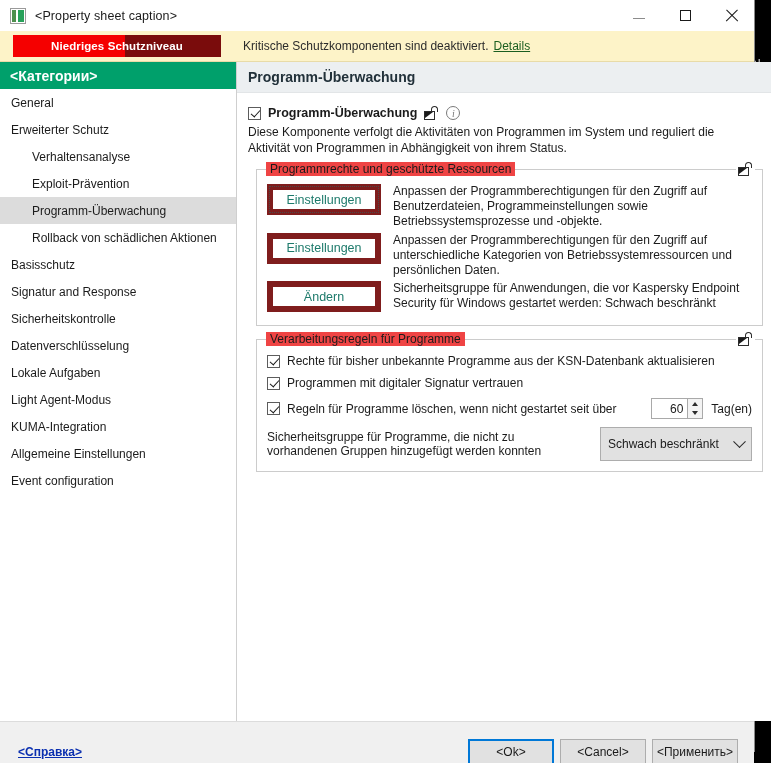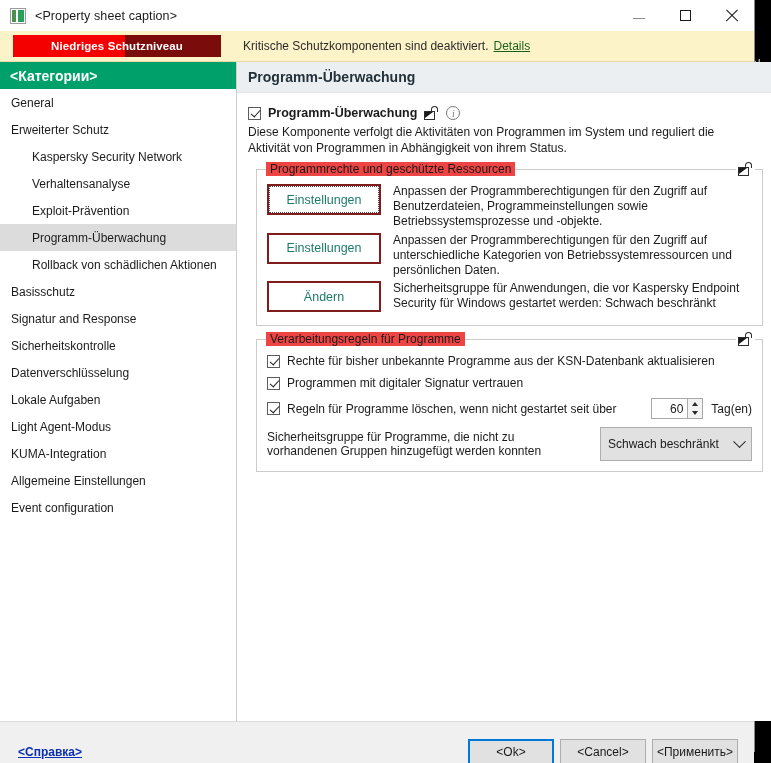--- a/index.html
+++ b/index.html
@@ -346,21 +346,21 @@
 
   
   .setting-row {
     display: flex;
     align-items: flex-start;
     margin-bottom: 3px;
   }
   .action-btn {
     width: 114px;
     height: 31px;
-    border: 2px solid #7f1d1d;
+    border: 6px solid #7f1d1d;
     background: #ffffff;
     color: #1d7a6b;
     font-size: 12.5px;
     font-family: "Liberation Sans", sans-serif;
     display: flex;
     align-items: center;
     justify-content: center;
     flex: none;
     cursor: pointer;
     box-sizing: border-box;
@@ -557,21 +557,20 @@
     </div>
   </div>
 
   <div id="body-row">
 
     <div id="sidebar">
       <div id="sidebar-header">&lt;Категории&gt;</div>
       <div id="nav-list">
           <div class="nav-item">General</div>
           <div class="nav-item">Erweiterter Schutz</div>
-          <div class="nav-item child">Kaspersky Security Network</div>
           <div class="nav-item child">Verhaltensanalyse</div>
           <div class="nav-item child">Exploit-Prävention</div>
           <div class="nav-item child selected">Programm-Überwachung</div>
           <div class="nav-item child">Rollback von schädlichen Aktionen</div>
           <div class="nav-item">Basisschutz</div>
           <div class="nav-item">Signatur and Response</div>
           <div class="nav-item">Sicherheitskontrolle</div>
           <div class="nav-item">Datenverschlüsselung</div>
           <div class="nav-item">Lokale Aufgaben</div>
           <div class="nav-item">Light Agent-Modus</div>

